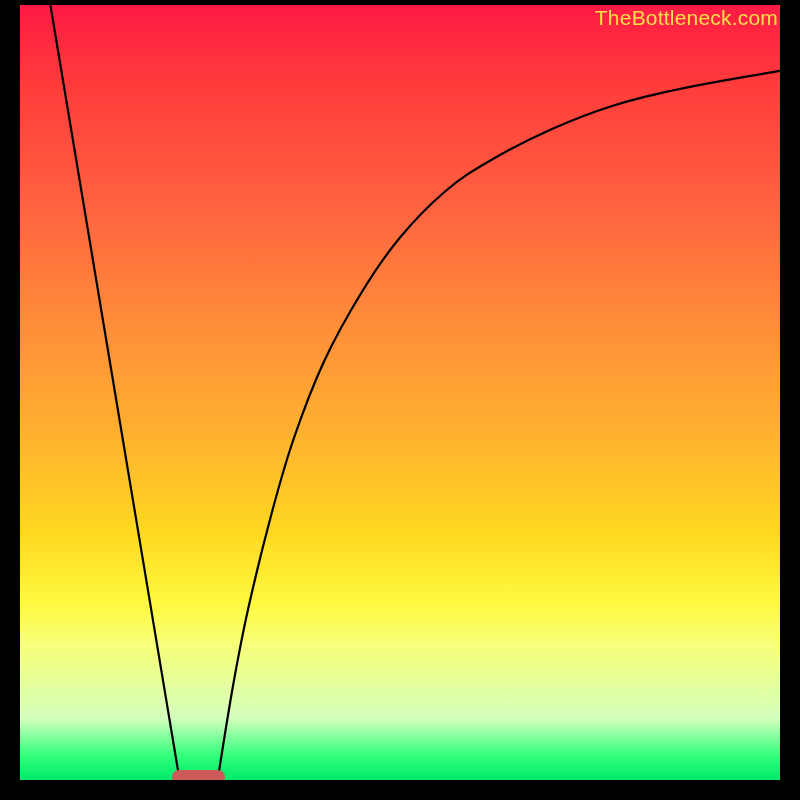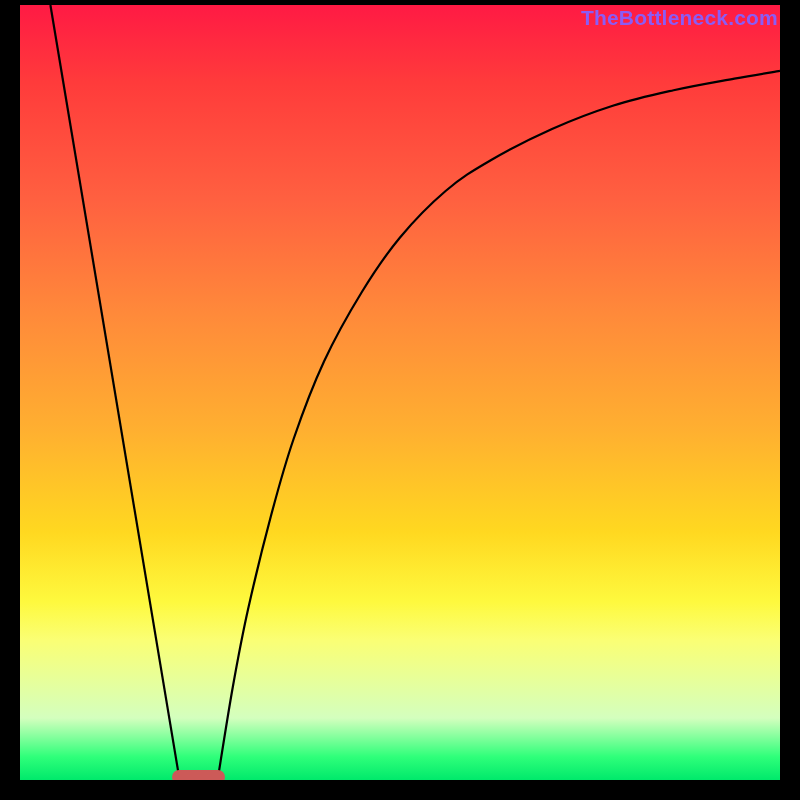--- a/index.html
+++ b/index.html
@@ -29,23 +29,23 @@
       #faff75 82%,
       #d4ffbe 92%,
       #2fff7a 97%,
       #00e96b 100%
     );
   }
   .watermark {
     position: absolute;
     top: 6px;
     right: 22px;
-    color: #8b5cf6;
+    color: #fde047;
     font-size: 21px;
-    font-weight: 700;
+    font-weight: 400;
     z-index: 5;
     letter-spacing: 0.2px;
   }
   svg.curves {
     position: absolute;
     left: 0;
     top: 0;
     width: 760px;
     height: 775px;
   }

